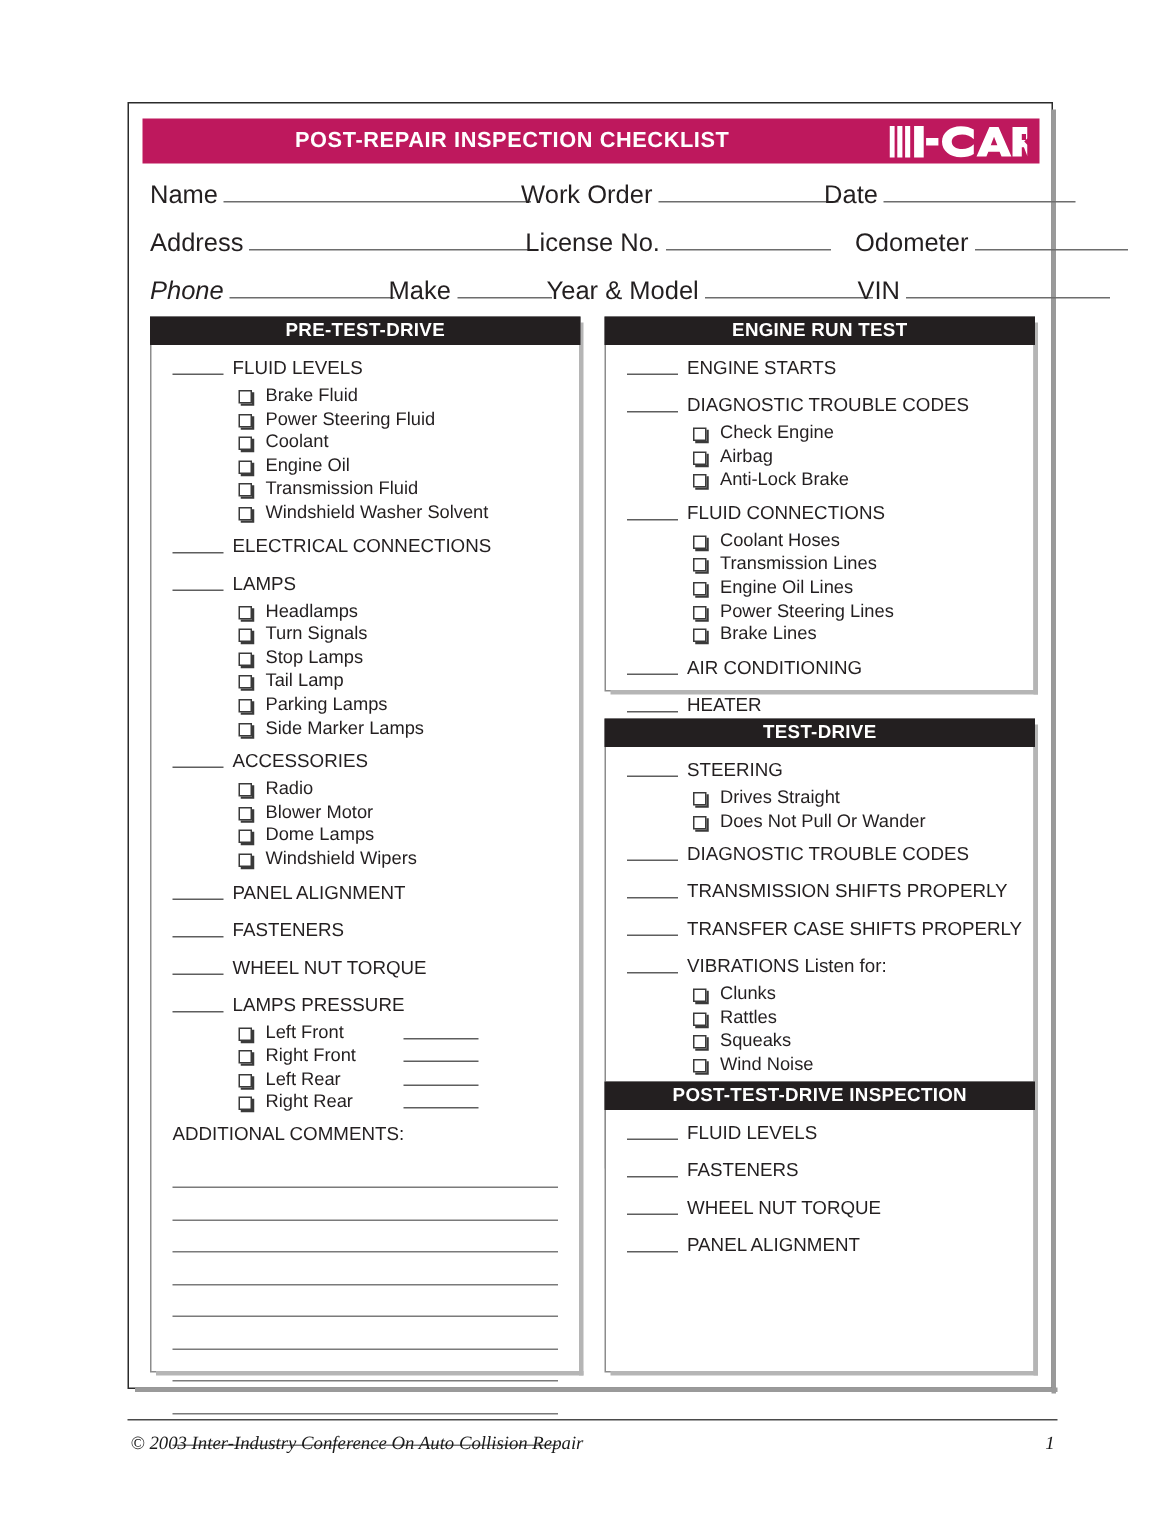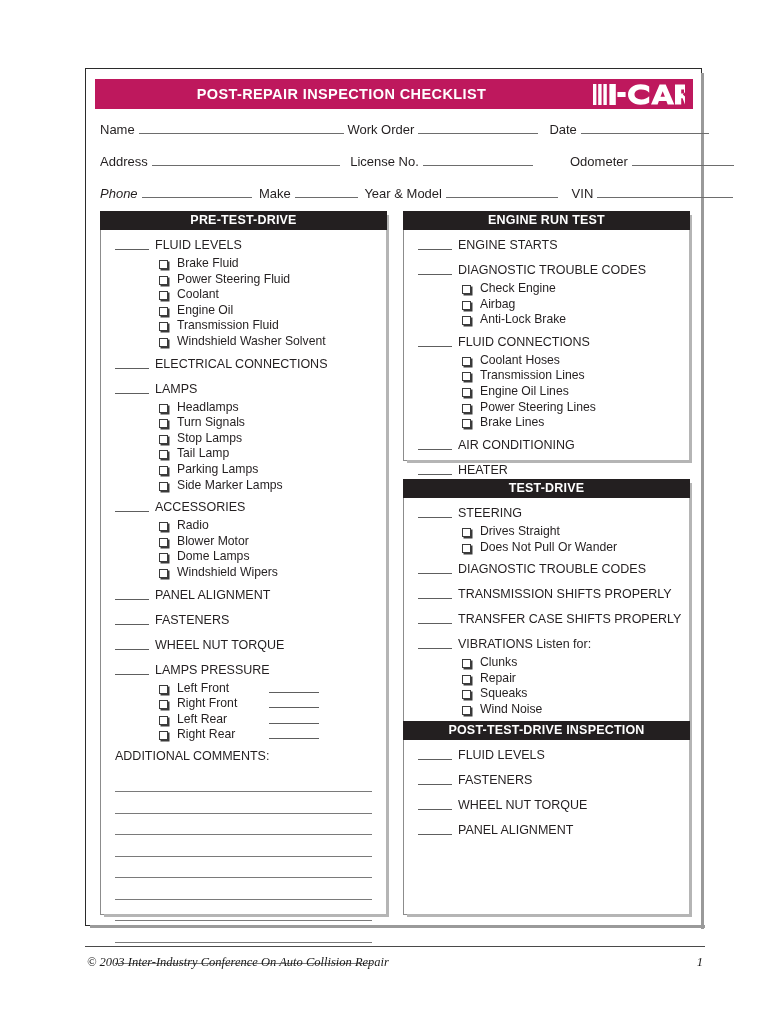--- a/index.html
+++ b/index.html
@@ -76,21 +76,21 @@
     width: 92px;
     height: 23px;
   }
 
   
   .formrow {
     position: absolute;
     left: 14px;
     width: 590px;
     height: 18px;
-    font-size: 13px;
+    font-size: 17px;
     color: #231f20;
   }
   .formrow.r1 { top: 50px; }
   .formrow.r2 { top: 82px; }
   .formrow.r3 { top: 114px; }
 
   .fld {
     position: absolute;
     white-space: nowrap;
     bottom: 0;
@@ -547,21 +547,21 @@
         <div class="mainitem">
           <span class="blank"></span>
           <span class="mtext">VIBRATIONS Listen for:</span>
         </div>
         <div class="subitem">
           <span class="cbox"></span>
           <span class="stext">Clunks</span>
         </div>
         <div class="subitem">
           <span class="cbox"></span>
-          <span class="stext">Repair</span>
+          <span class="stext">Rattles</span>
         </div>
         <div class="subitem">
           <span class="cbox"></span>
           <span class="stext">Squeaks</span>
         </div>
         <div class="subitem">
           <span class="cbox"></span>
           <span class="stext">Wind Noise</span>
         </div>
         <div class="gap"></div>

